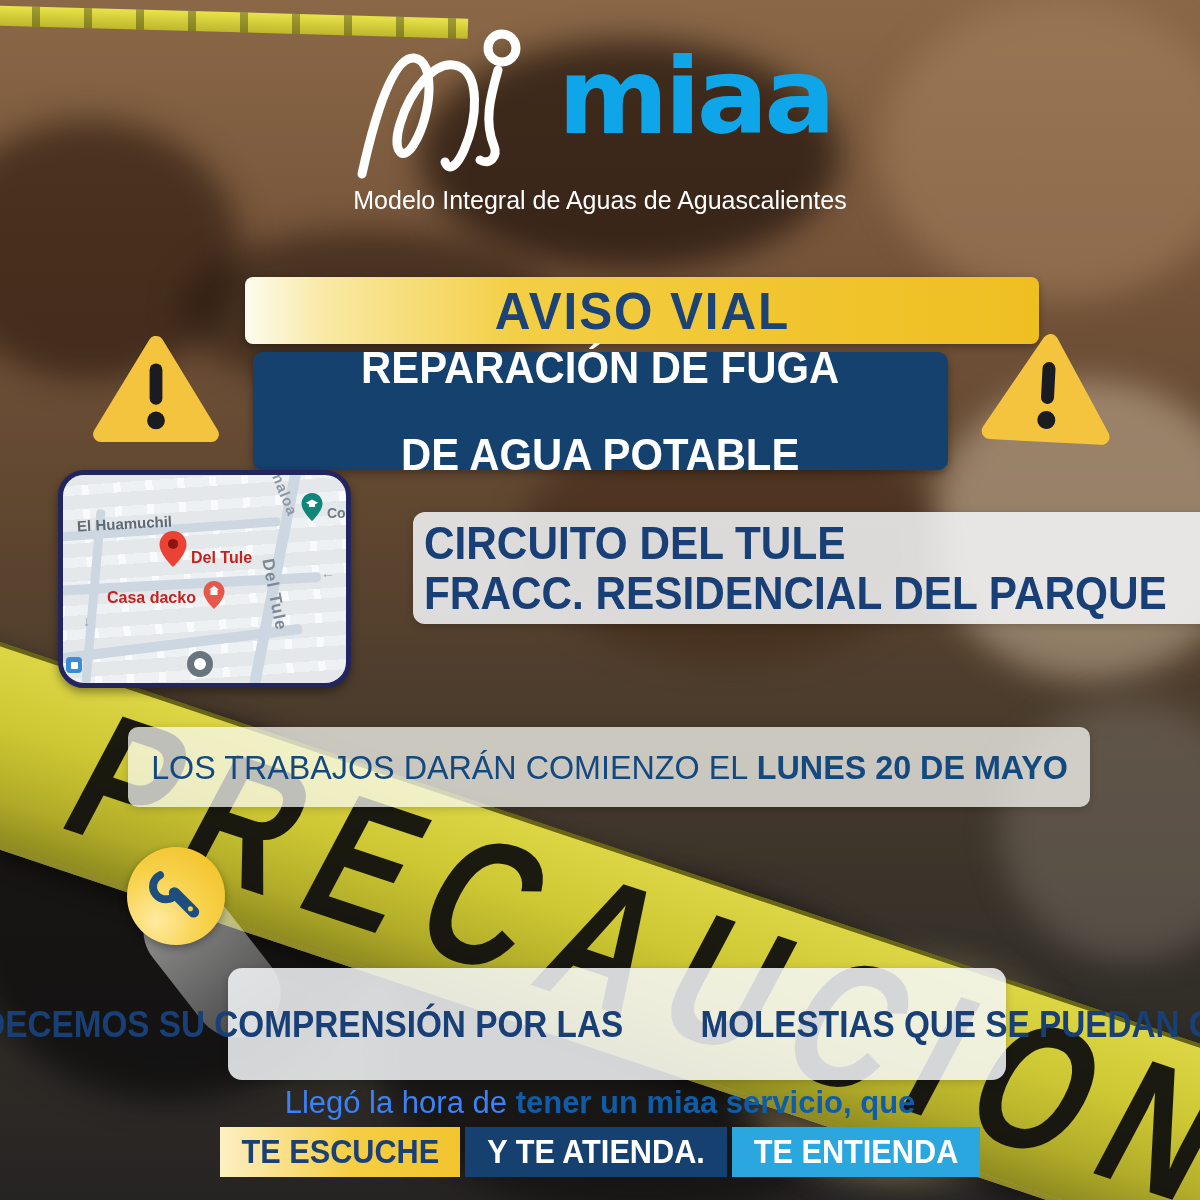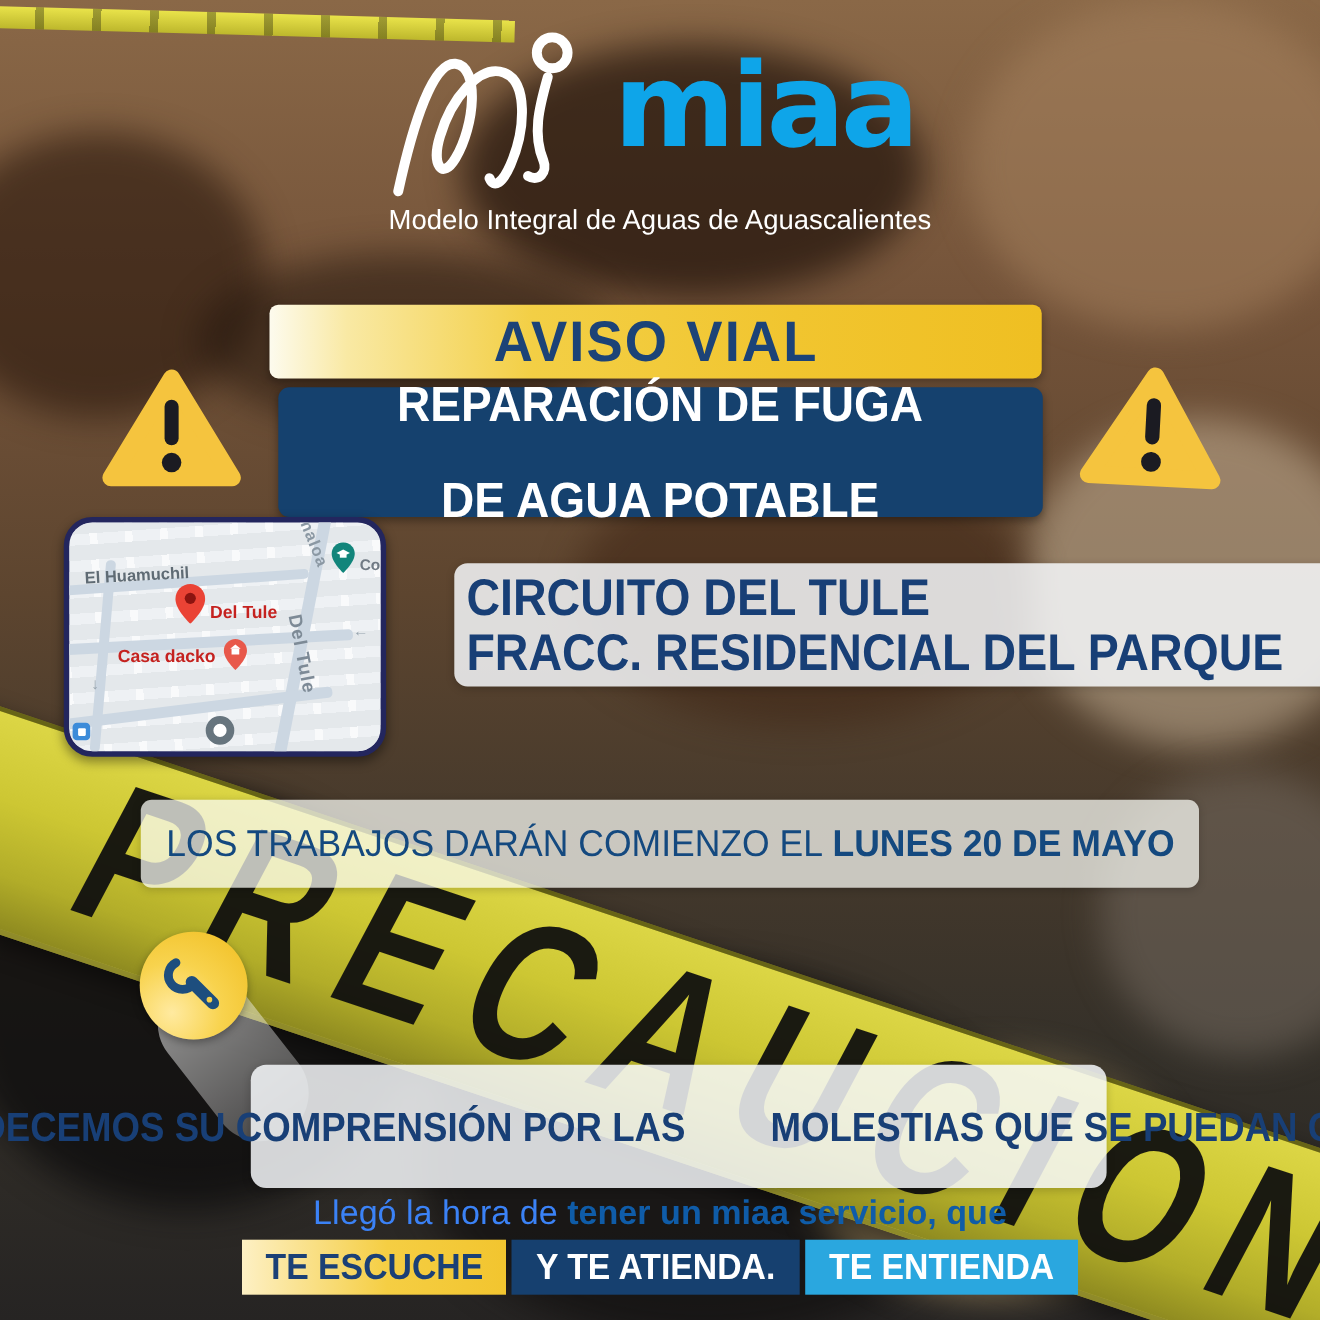--- a/index.html
+++ b/index.html
@@ -24,21 +24,21 @@
       font-weight:900;font-size:142px;line-height:180px;letter-spacing:26px;
       color:rgba(12,12,14,.93);transform:scaleY(1.28) skewX(-12deg);transform-origin:left center;}
   
   .m-mark{position:absolute;left:342px;top:22px;z-index:2;}
   .miaa{position:absolute;left:558px;top:44px;z-index:2;color:#0ea5e9;
       font-family:"DejaVu Sans",sans-serif;font-weight:800;font-size:106px;letter-spacing:-4px;line-height:1;}
   .tagline{position:absolute;left:0;right:0;top:186px;z-index:2;text-align:center;
       color:#fff;font-weight:400;font-size:25px;}
   
   .cond{display:inline-block;transform:scaleX(0.88);transform-origin:center;white-space:nowrap;}
-  .banner-gold{position:absolute;left:245px;top:277px;width:702px;height:67px;z-index:2;
+  .banner-gold{position:absolute;left:245px;top:277px;width:794px;height:67px;z-index:2;
       border-radius:8px;display:flex;align-items:center;justify-content:center;
       background:linear-gradient(90deg,#fdfbee 0%,#f9e9a4 10%,#f3cf45 34%,#f1c52f 68%,#efbf22 100%);
       box-shadow:0 3px 8px rgba(0,0,0,.3);}
   .banner-gold span{font-size:52px;font-weight:800;letter-spacing:2px;color:#1c4377;transform:scaleX(0.95);}
   .banner-navy{position:absolute;left:253px;top:352px;width:695px;height:118px;z-index:2;
       border-radius:10px;background:#15416e;display:flex;flex-direction:column;align-items:center;justify-content:center;
       box-shadow:0 3px 8px rgba(0,0,0,.35);gap:40px;}
   .banner-navy span{font-size:45px;line-height:47px;font-weight:800;color:#fff;transform:scaleX(0.93);}
   .tri{position:absolute;z-index:2;}
   

